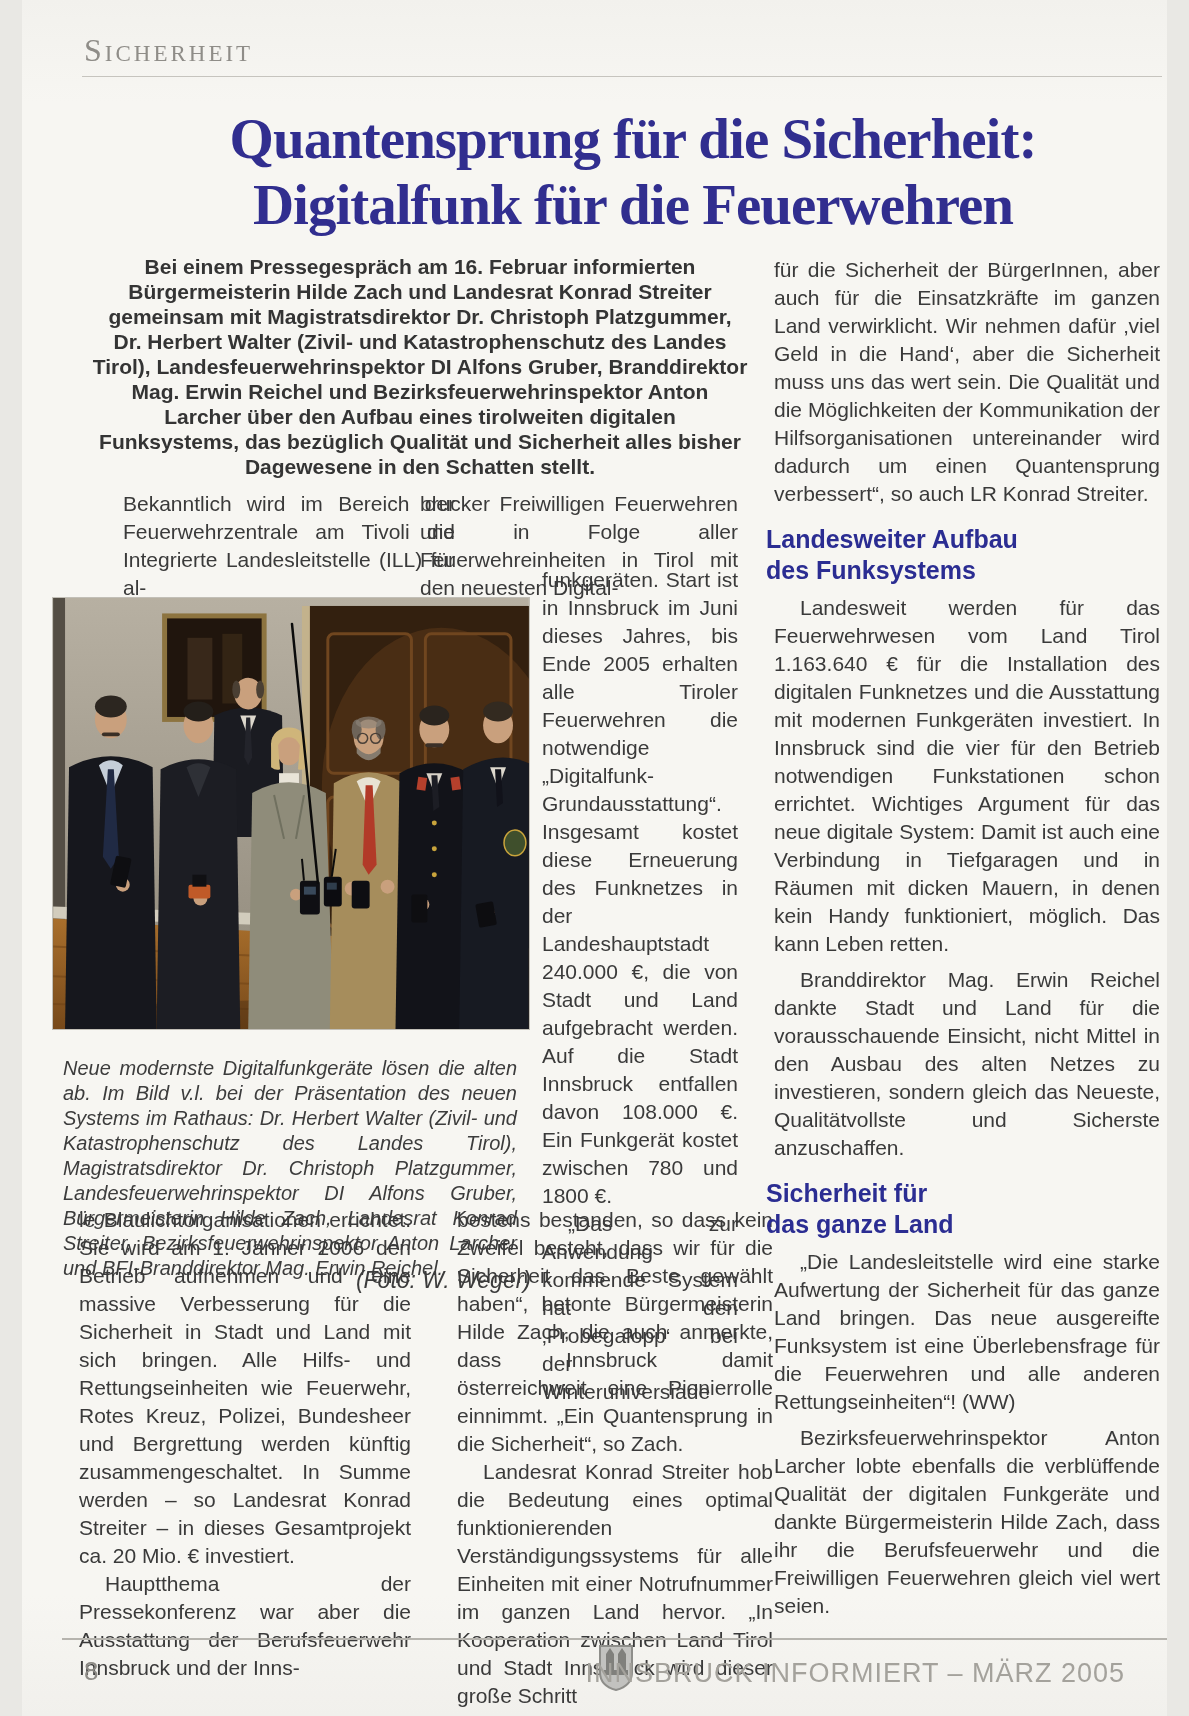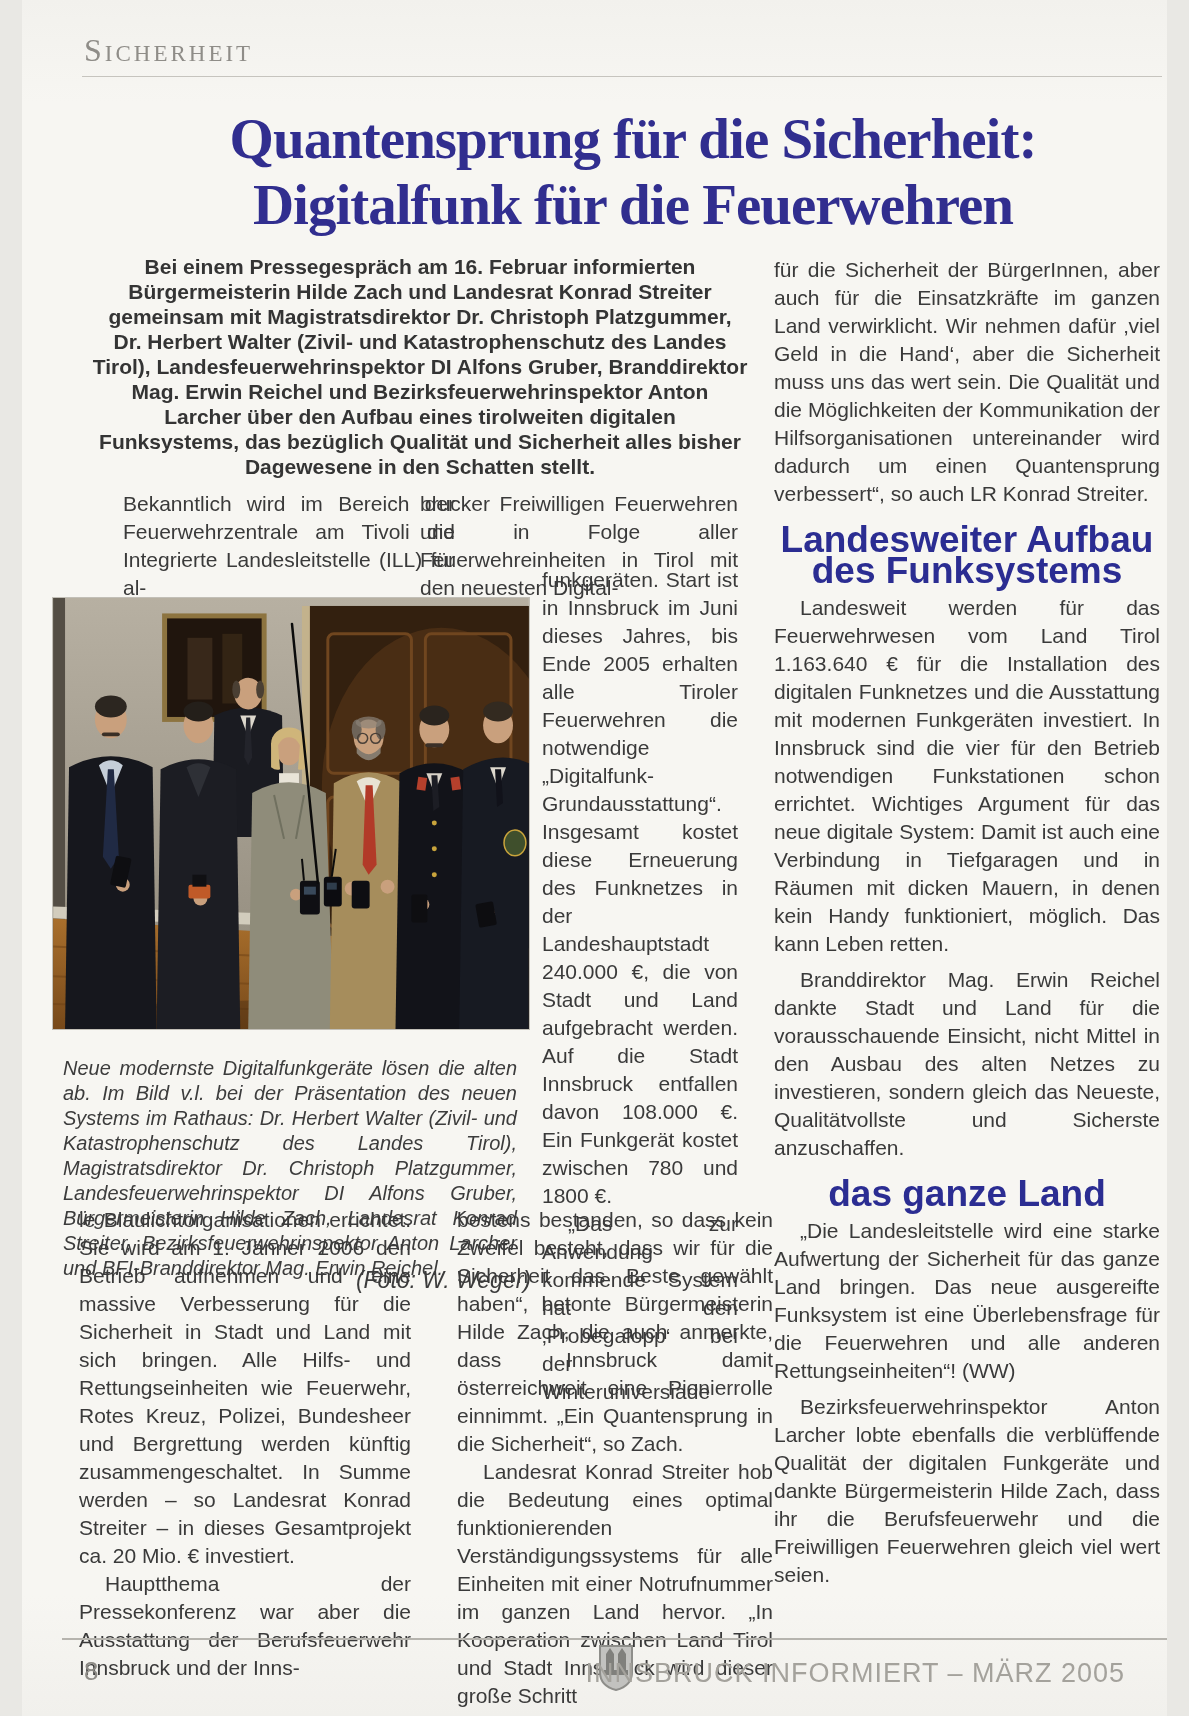--- a/index.html
+++ b/index.html
@@ -25,21 +25,21 @@
          border:1px solid #c2bfb7;box-sizing:border-box;}
   .col-mid-narrow{position:absolute;left:520px;top:566px;width:196px;}
   .caption{position:absolute;left:25px;top:1040px;width:486px;font-style:italic;
            font-size:20px;line-height:25px;text-align:justify;color:#3c3c3c;}
   .caption p{margin:16px;}
   .caption .credit{position:absolute;right:2px;bottom:4px;font-size:23px;}
   .col-left-bottom{position:absolute;left:57px;top:1206px;width:332px;}
   .col-mid-bottom{position:absolute;left:400px;top:1206px;width:316px;margin-left:35px;}
   .col-right{position:absolute;left:744px;top:248px;width:402px;}
   .col-right p{margin:8px;}
-  .col-right h3{margin:16px 0 8px;text-align:center;font-size:37px;line-height:31px;
+  .col-right h3{margin:16px 0 8px;text-align:left;font-size:25px;line-height:31px;
                 color:#2b2d92;font-weight:700;}
   .col-right h3 span{display:block;}
   .footer-rule{position:absolute;left:40px;top:1638px;width:1108px;height:2px;background:#b6b4ae;}
   .page-number{position:absolute;left:62px;top:1656px;font-size:26px;color:#8d8b86;}
   .crest{position:absolute;left:576px;top:1644px;}
   .magazine-title{position:absolute;right:42px;top:1658px;font-size:27px;color:#a4a29c;
                   letter-spacing:1px;}
 </style>
 </head>
 <body>
@@ -212,20 +212,21 @@
 
   <div class="col-right body-text">
     <p>für die Sicherheit der BürgerInnen, aber auch für die Einsatzkräfte im ganzen Land verwirklicht. Wir nehmen dafür ‚viel Geld in die Hand‘, aber die Sicherheit muss uns das wert sein. Die Qualität und die Möglichkeiten der Kommunikation der Hilfsorganisationen untereinander wird dadurch um einen Quantensprung verbessert“, so auch LR Konrad Streiter.</p>
     <h3>
       <span>Landesweiter Aufbau</span>
       <span>des Funksystems</span>
     </h3>
     <p class="indent">Landesweit werden für das Feuerwehrwesen vom Land Tirol 1.163.640 € für die Installation des digitalen Funknetzes und die Ausstattung mit modernen Funkgeräten investiert. In Innsbruck sind die vier für den Betrieb notwendigen Funkstationen schon errichtet. Wichtiges Argument für das neue digitale System: Damit ist auch eine Verbindung in Tiefgaragen und in Räumen mit dicken Mauern, in denen kein Handy funktioniert, möglich. Das kann Leben retten.</p>
     <p class="indent">Branddirektor Mag. Erwin Reichel dankte Stadt und Land für die vorausschauende Einsicht, nicht Mittel in den Ausbau des alten Netzes zu investieren, sondern gleich das Neueste, Qualitätvollste und Sicherste anzuschaffen.</p>
     <h3>
+      <span>Sicherheit für</span>
       <span>das ganze Land</span>
     </h3>
     <p class="indent">„Die Landesleitstelle wird eine starke Aufwertung der Sicherheit für das ganze Land bringen. Das neue ausgereifte Funksystem ist eine Überlebensfrage für die Feuerwehren und alle anderen Rettungseinheiten“! (WW)</p>
     <p class="indent">Bezirksfeuerwehrinspektor Anton Larcher lobte ebenfalls die verblüffende Qualität der digitalen Funkgeräte und dankte Bürgermeisterin Hilde Zach, dass ihr die Berufsfeuerwehr und die Freiwilligen Feuerwehren gleich viel wert seien.</p>
   </div>
 
   <div class="footer-rule"></div>
   <div class="page-number">8</div>
 
   <svg class="crest" width="36" height="48" viewBox="0 0 36 48">

